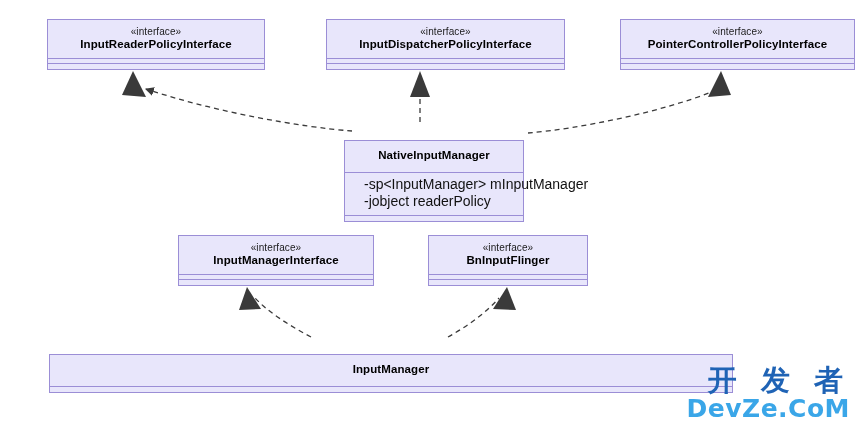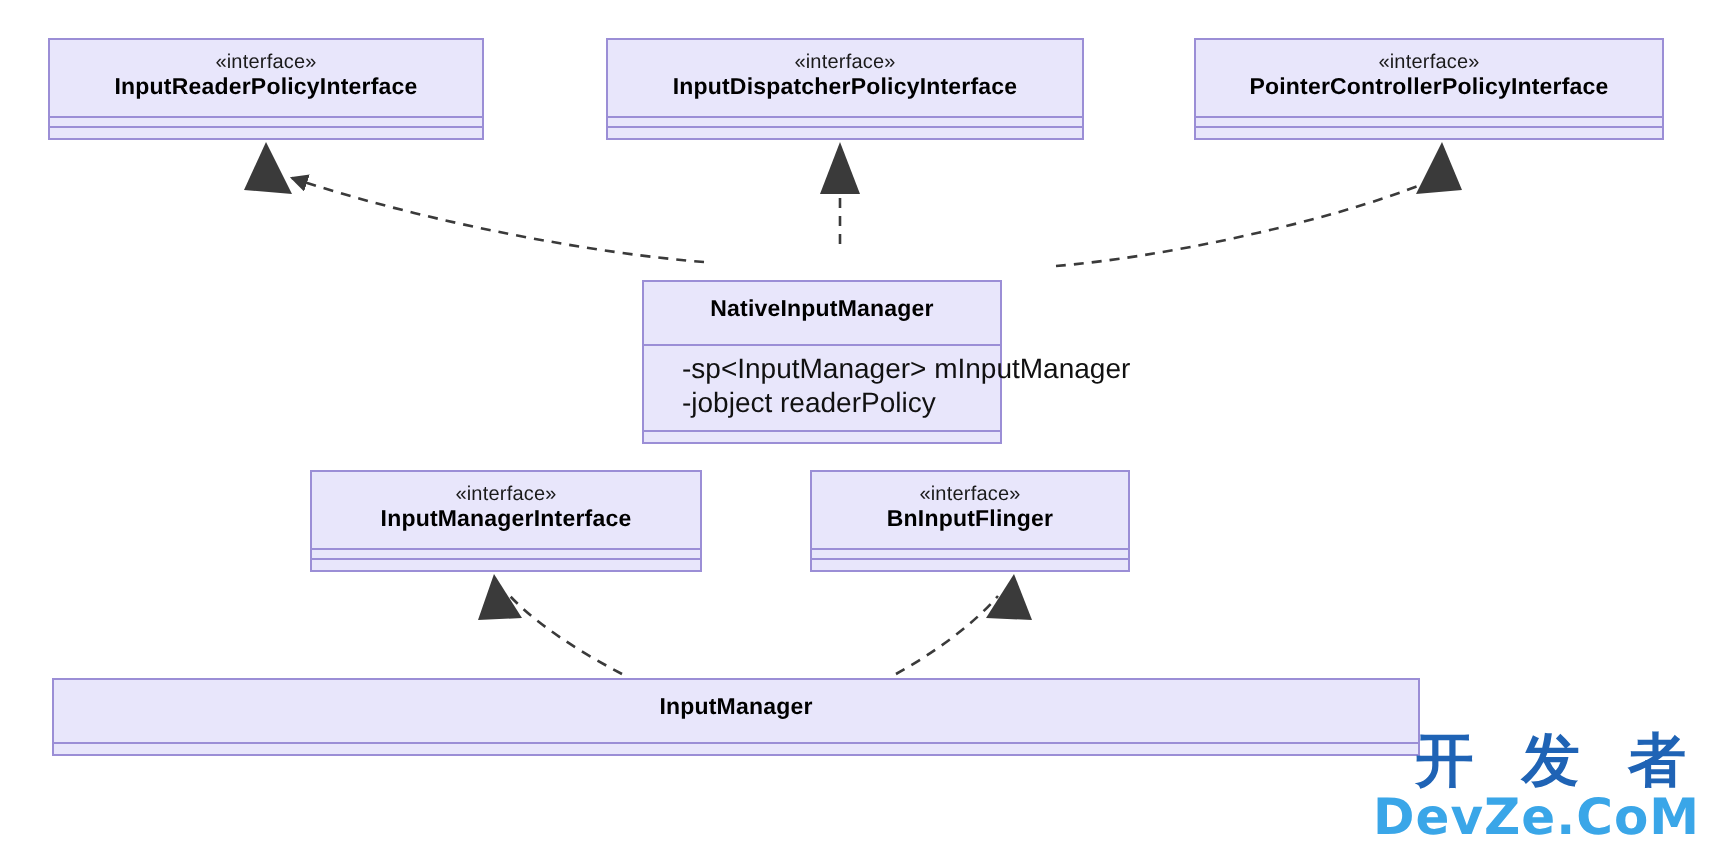--- a/index.html
+++ b/index.html
@@ -33,20 +33,21 @@
     pointer-events: none;
   }
 
   
   .uml-box {
     position: absolute;
     box-sizing: border-box;
     border: 1.5px solid #9b8ed6;
     background: #e8e6fb;
     box-shadow: 0 0 0 0.5px #bdb4e8 inset;
+    margin-left: 23px;
   }
   .uml-header {
     box-sizing: border-box;
     padding: 6px 8px 7px 8px;
     text-align: center;
     line-height: 1.18;
     background: #e8e6fb;
     border-bottom: 1.5px solid #9b8ed6;
   }
   .stereotype {
@@ -96,21 +97,21 @@
     padding: 8px 8px 9px 8px;
   }
 
   
   #box-input-reader-policy   { left: 24px;  top: 19px;  width: 218px; }
   #box-input-dispatcher-policy { left: 303px; top: 19px;  width: 239px; }
   #box-pointer-controller-policy { left: 597px; top: 19px; width: 235px; }
   #box-native-input-manager  { left: 321px; top: 140px; width: 180px; }
   #box-input-manager-interface { left: 155px; top: 235px; width: 196px; }
   #box-bninputflinger        { left: 405px; top: 235px; width: 160px; }
-  #box-input-manager         { left: 26px;  top: 339px; width: 684px; }
+  #box-input-manager         { left: 26px;  top: 354px; width: 684px; }
 
   
   #watermark {
     position: absolute;
     right: 6px;
     bottom: 2px;
     text-align: right;
     pointer-events: none;
     user-select: none;
     margin-top: 48px;

